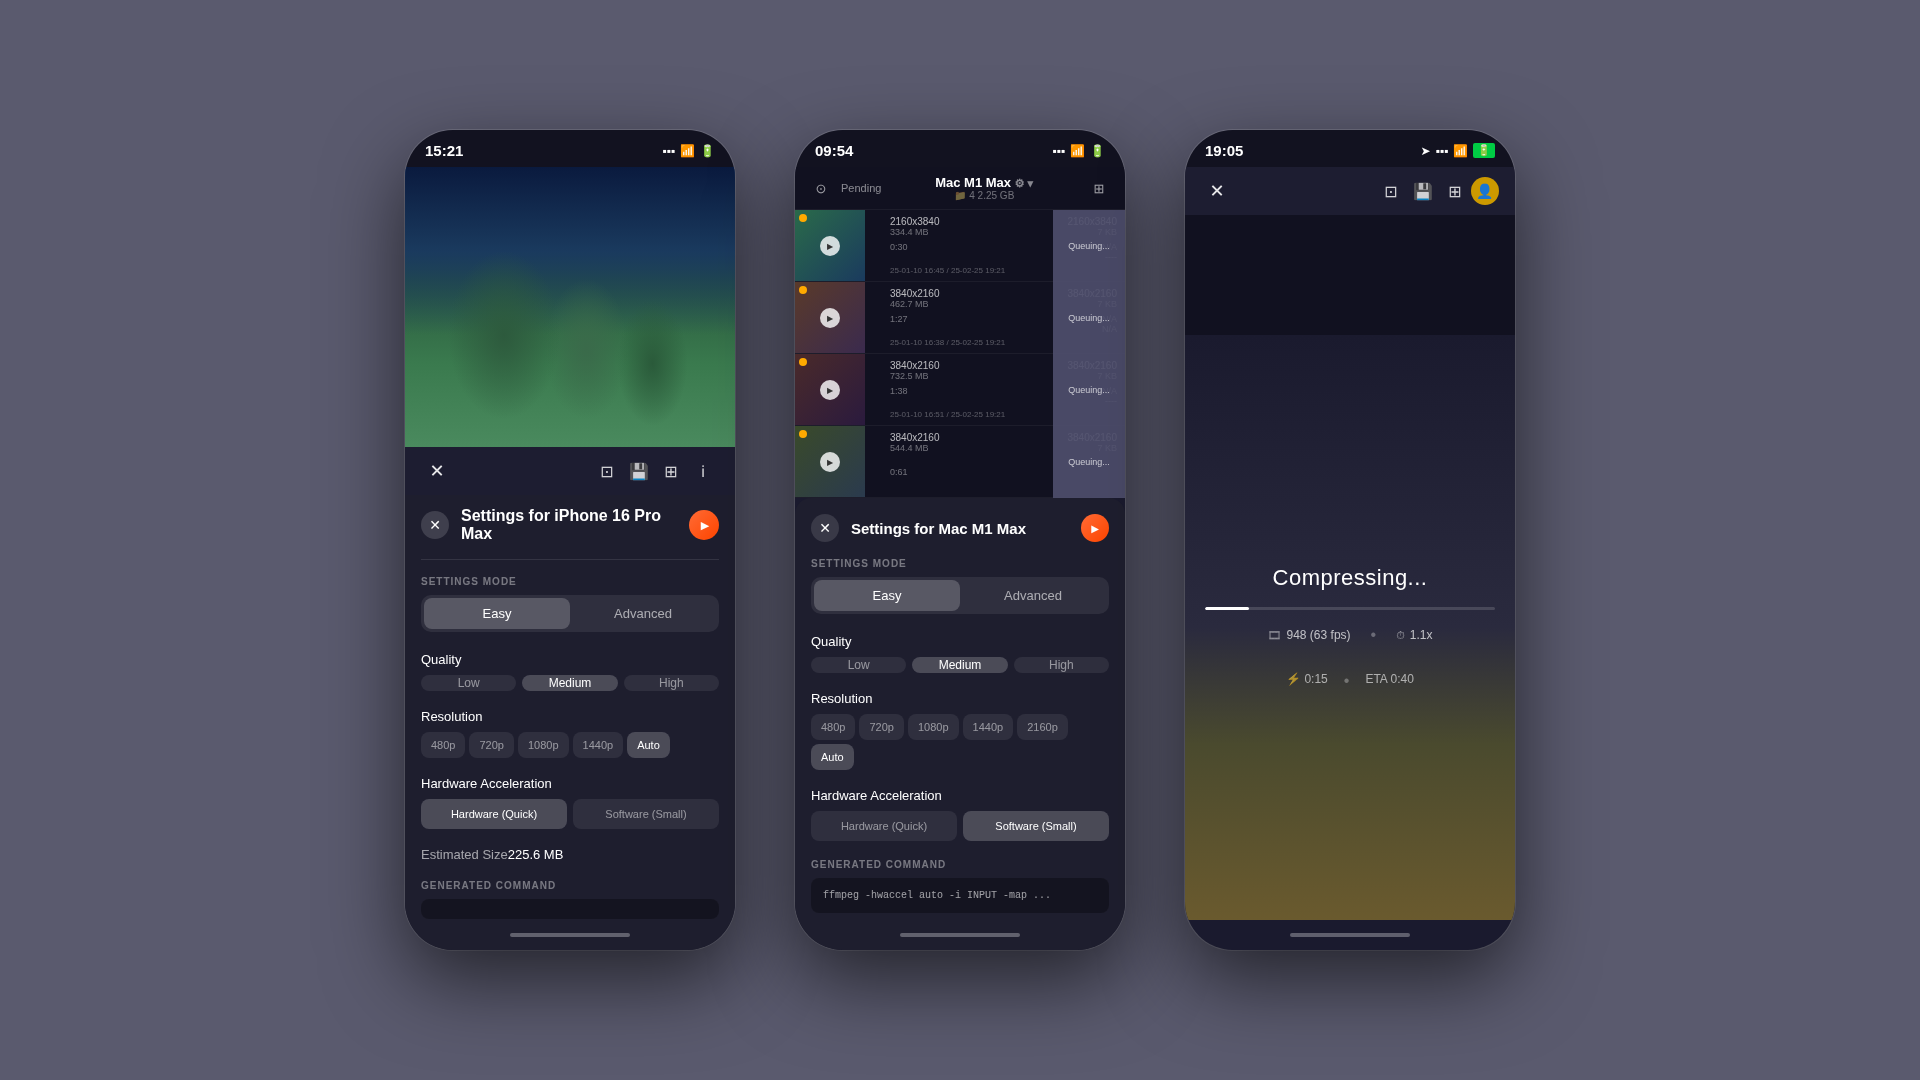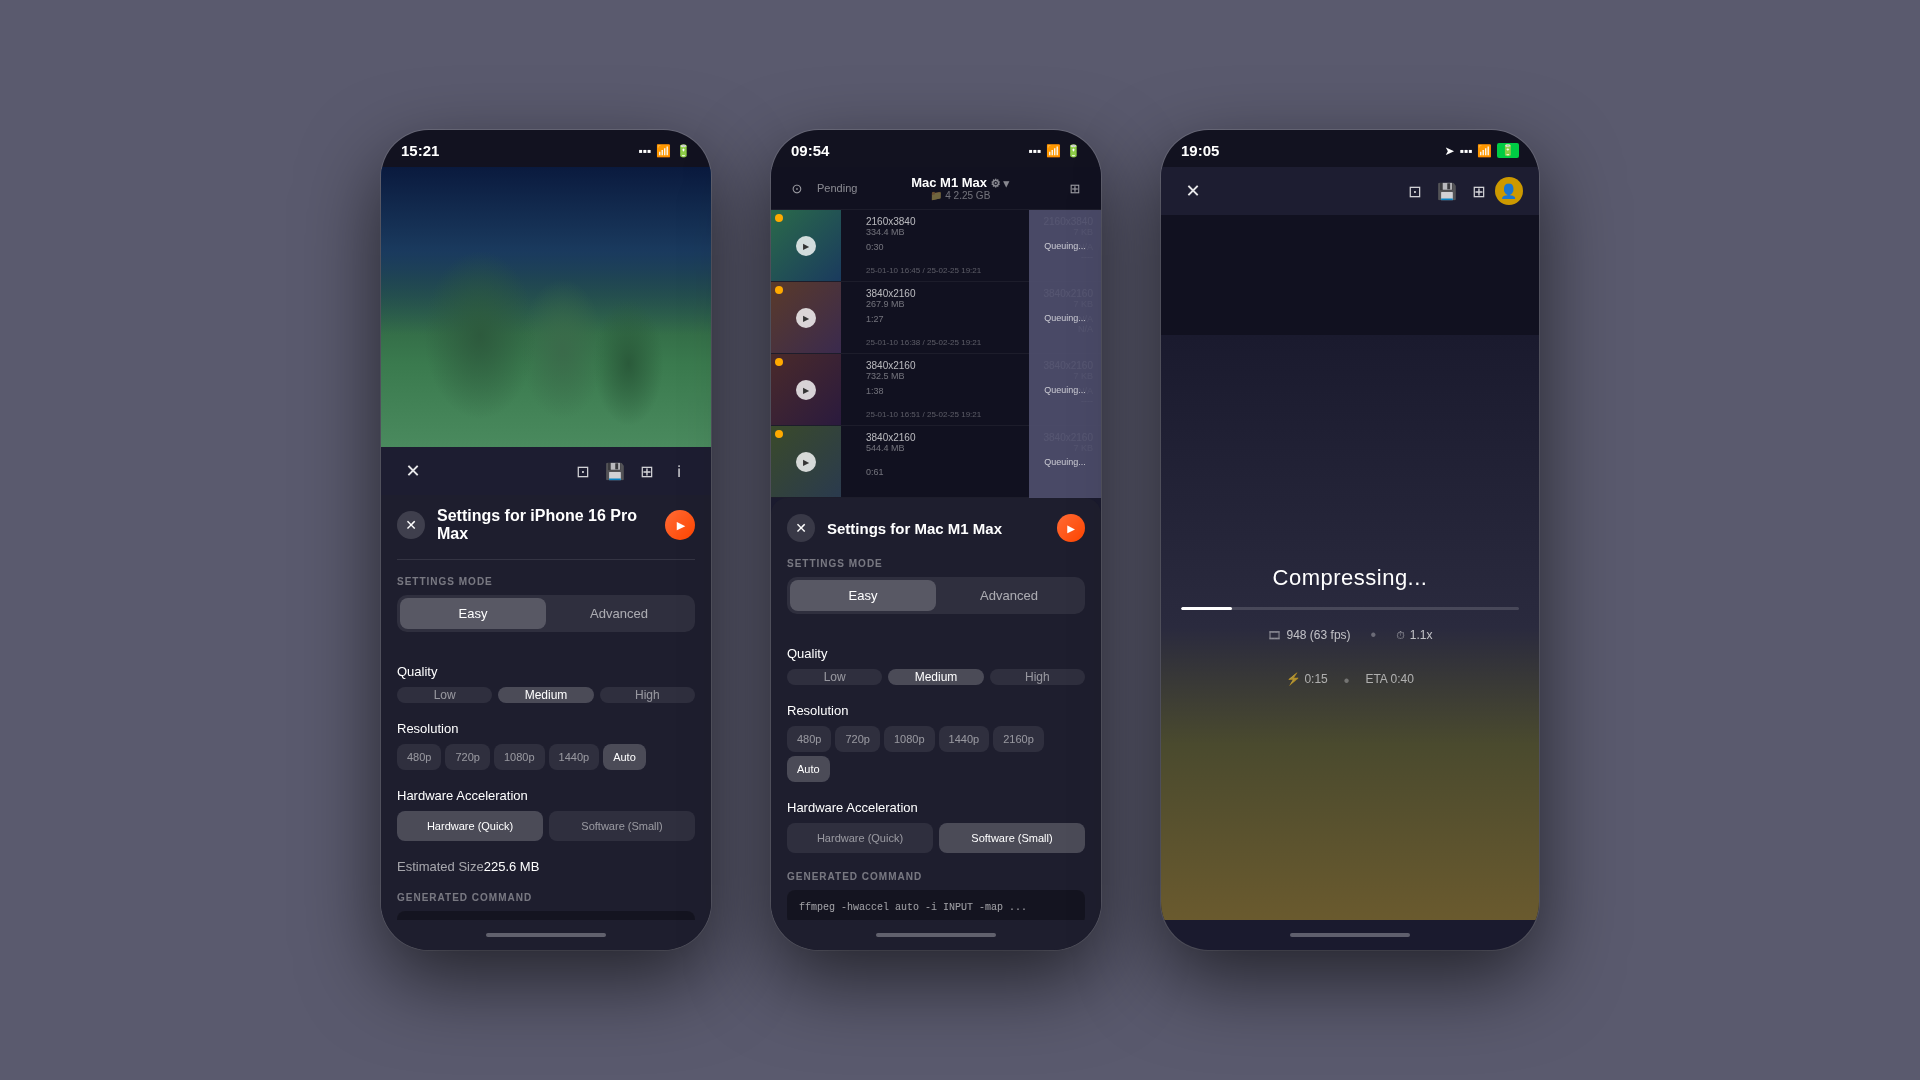--- a/index.html
+++ b/index.html
@@ -156,21 +156,21 @@
       margin-bottom: 8px;
       text-transform: uppercase;
     }
 
     
     .toggle-row {
       display: flex;
       background: rgba(255,255,255,0.08);
       border-radius: 10px;
       padding: 3px;
-      margin-bottom: 32px;
+      margin-bottom: 20px;
       justify-content: space-between;
     }
     .toggle-btn {
       flex: 1;
       padding: 8px;
       text-align: center;
       border-radius: 8px;
       font-size: 13px;
       font-weight: 500;
       cursor: pointer;
@@ -725,21 +725,21 @@
     <div class="video-item-wrapper">
       <div class="video-item">
         <div class="video-thumb thumb-2">
           <div class="thumb-dot"></div>
           <div class="thumb-play">▶</div>
         </div>
         <div class="video-info">
           <div class="video-meta-top">
             <div>
               <div class="video-res">3840x2160</div>
-              <div class="video-size">267.9 MB</div>
+              <div class="video-size">462.7 MB</div>
             </div>
             <div>
               <div class="video-res-right">3840x2160</div>
               <div class="video-size" style="text-align:right;">7 KB</div>
             </div>
           </div>
           <div class="video-meta-mid">
             <div class="video-duration">1:27</div>
             <div class="video-status">N/A<br>N/A</div>
           </div>
@@ -858,21 +858,21 @@
     </div>
 
   </div>
 
   <div class="home-indicator">
     <div class="home-bar"></div>
   </div>
 
 </div>
 
-<div class="phone" style="width: 378px; height: 820px;">
+<div class="phone" style="width: 330px; height: 820px;">
 
   <div class="status-bar">
     <span class="status-time">19:05</span>
     <div class="status-icons">
       <span>➤</span>
       <span>▪▪▪</span>
       <span>📶</span>
       <span style="background:#00cc44; border-radius:2px; padding: 1px 4px; font-size:11px;">🔋</span>
     </div>
   </div>

